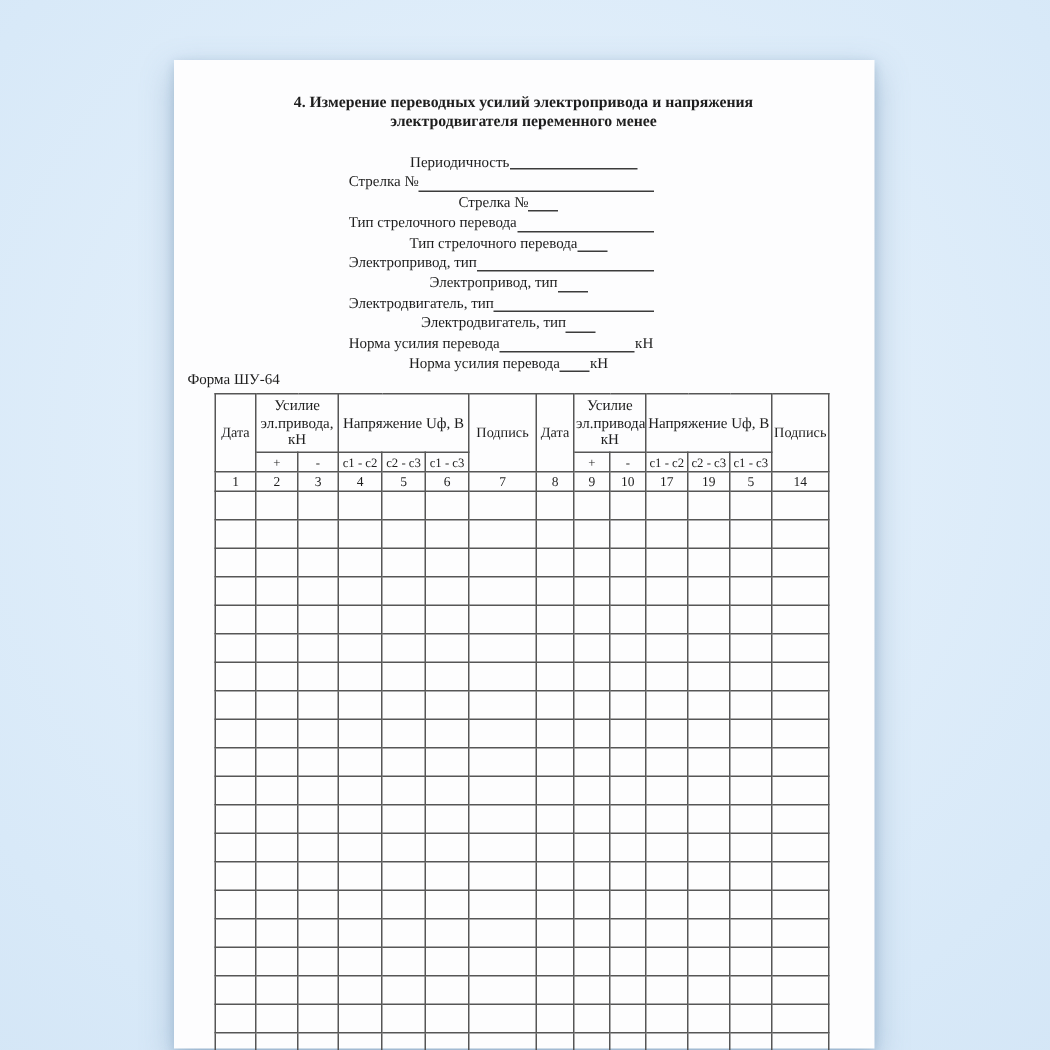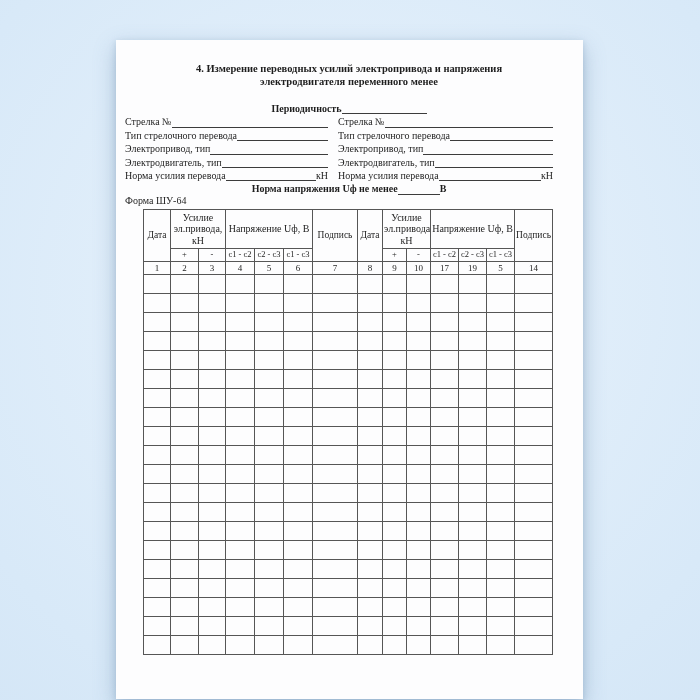--- a/index.html
+++ b/index.html
@@ -20,30 +20,31 @@
     margin-top:20px;
   }
   .doc-title {
     text-align:center;
     font-weight:bold;
     font-size:10.5px;
     line-height:13px;
     position:relative; left:10px;
   }
   .center-line {
-    display:flex; justify-content:center; align-items:flex-end;
+    display:flex; justify-content:center; align-items:flex-start;
     font-size:10px; line-height:13.4px;
-    position:relative; left:10px;font-weight:bold;
+    position:relative; left:10px;
   }
   .center-line .blank { flex:0 0 auto; }
   .periodicity-row { margin-top:14px; }
   .field-row {
     display:flex; align-items:center;
     font-size:10px; line-height:13.4px;
     white-space:nowrap;
+    flex-direction:column;
   }
   .half-left  { width:203px; display:flex; align-items:flex-end; margin-right:10px; }
   .half-right { flex:1; display:flex; align-items:flex-end; }
   .blank {
     flex:1 1 auto;
     border-bottom:1px solid #3c3c3c;
     height:11px;
     margin-bottom:1px;
     min-width:20px;
   }
@@ -141,25 +142,20 @@
       <span class="blank"></span>
       <span class="suffix">кН</span>
     </span>
     <span class="half-right">
       <span>Норма усилия перевода</span>
       <span class="blank"></span>
       <span class="suffix">кН</span>
     </span>
   </div>
 
-  <div class="center-line">
-    <span>Норма напряжения Uф не менее</span>
-    <span class="blank fixed-42"></span>
-    <span class="suffix">В</span>
-  </div>
 
   <div class="form-code">Форма ШУ-64</div>
 
   <table class="log">
     <colgroup>
       <col style="width:27px">
         <col style="width:28px">
         <col style="width:27px">
       <col style="width:29px">
         <col style="width:29px">

